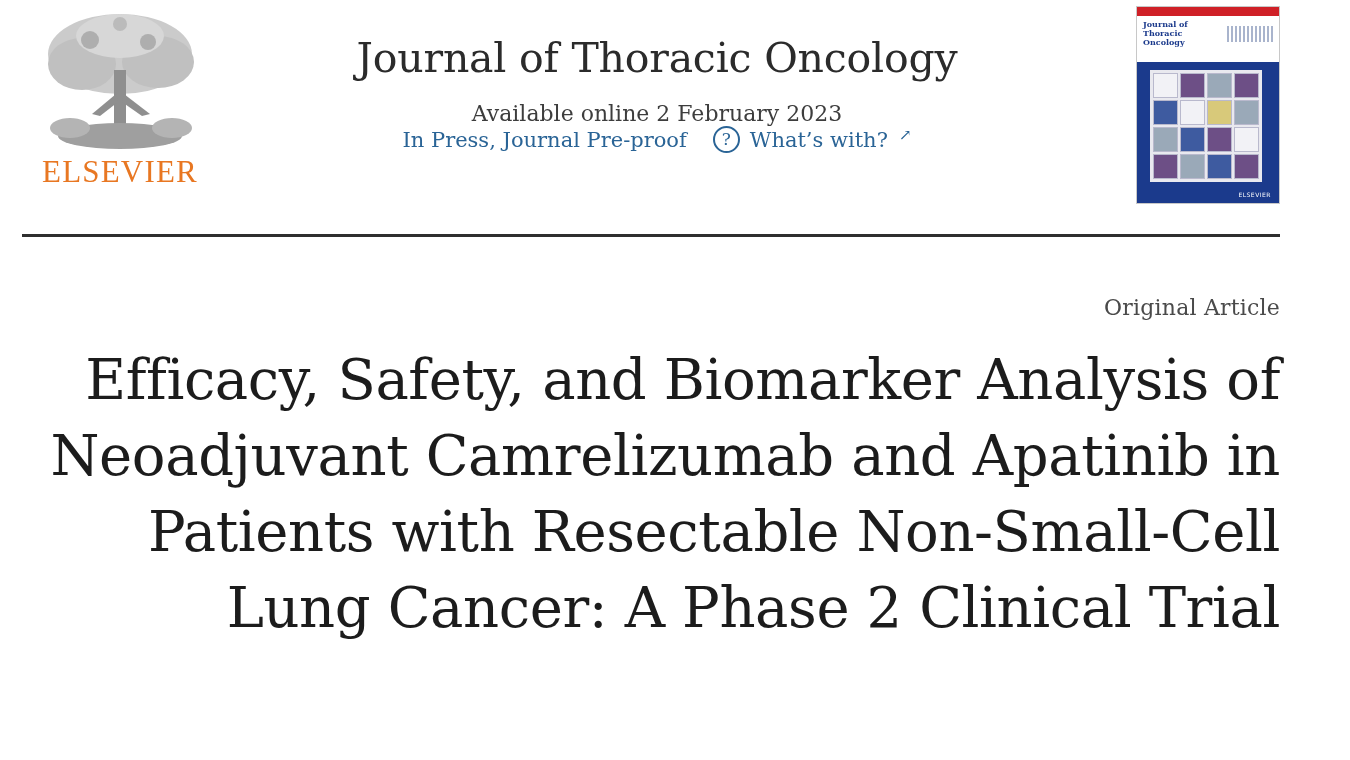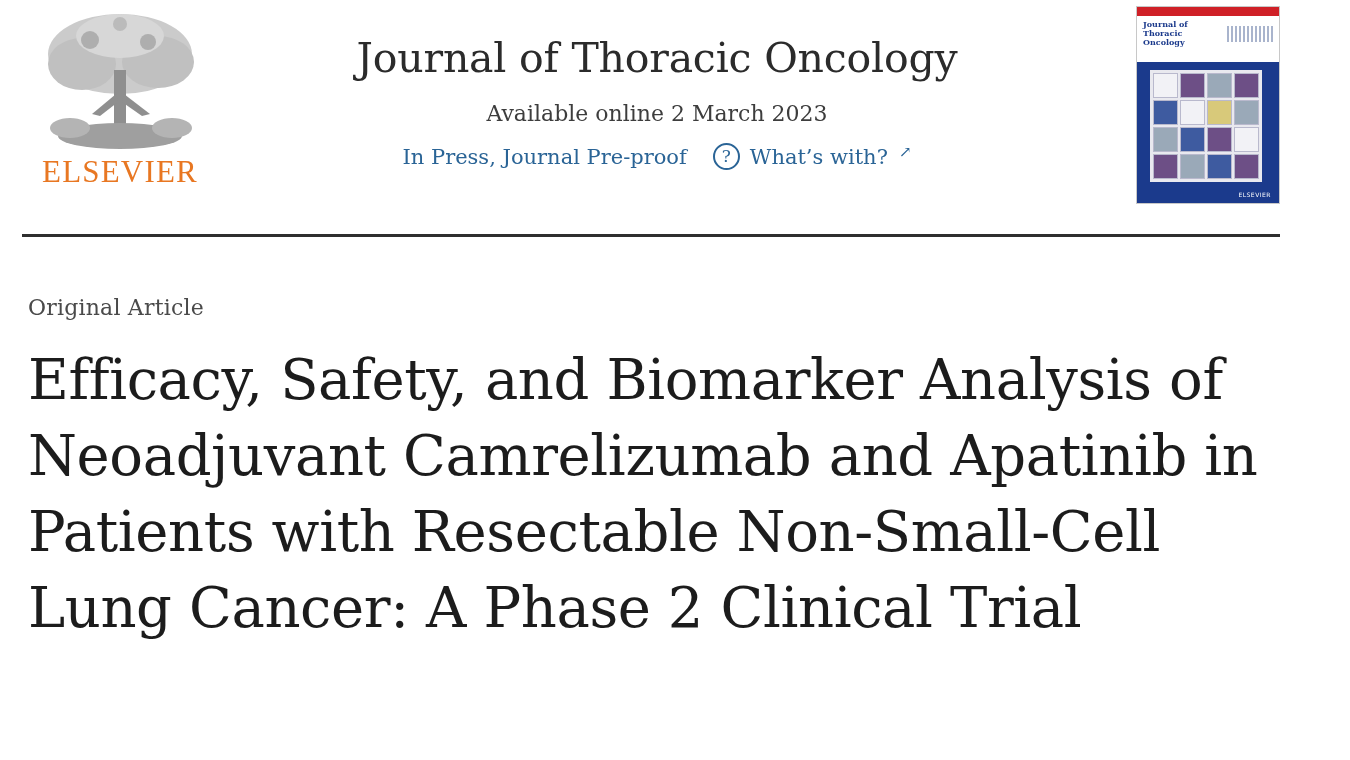--- a/index.html
+++ b/index.html
@@ -67,21 +67,20 @@
     letter-spacing: -0.2px;
     line-height: 1.1;
   }
   .journal-avail {
     font-family: "DejaVu Serif", serif;
     font-size: 22px;
     color: #3d3d3d;
     margin-top: 20px;
   }
   .journal-status-row {
-    margin-top: 17px;
     display: flex;
     align-items: center;
     justify-content: center;
     gap: 26px;
     font-family: "DejaVu Serif", serif;
     font-size: 21px;
   }
   .status-text {
     color: #2a6496;
   }
@@ -198,20 +197,21 @@
 
   
   .rule {
     margin: 12px 70px 0 22px;
     border-top: 3px solid #2f2f2f;
   }
 
   
   .article {
     padding: 58px 70px 0 28px;
+    text-align: right;
   }
   .article-type {
     font-family: "DejaVu Serif", serif;
     font-size: 22px;
     color: #4a4a4a;
     letter-spacing: .2px;
   }
   .article-title {
     font-family: "DejaVu Serif", serif;
     font-size: 56px;
@@ -245,21 +245,21 @@
           <circle cx="60" cy="30" r="9" fill="#aaaaaa"></circle>
           <circle cx="118" cy="32" r="8" fill="#aaaaaa"></circle>
           <circle cx="90" cy="14" r="7" fill="#b8b8b8"></circle>
         </g>
       </svg>
       <div class="publisher-name">ELSEVIER</div>
     </div>
 
     <div class="journal-block">
       <div class="journal-title">Journal of Thoracic Oncology</div>
-      <div class="journal-avail">Available online 2 March 2023</div>
+      <div class="journal-avail">Available online 2 February 2023</div>
       <div class="journal-status-row">
         <span class="status-text">In Press, Journal Pre-proof</span>
         <a class="whats-this">
           <span class="q-icon">?</span>
           <span>What’s with?</span>
           <span class="ext-arrow">↗</span>
         </a>
       </div>
     </div>
 

